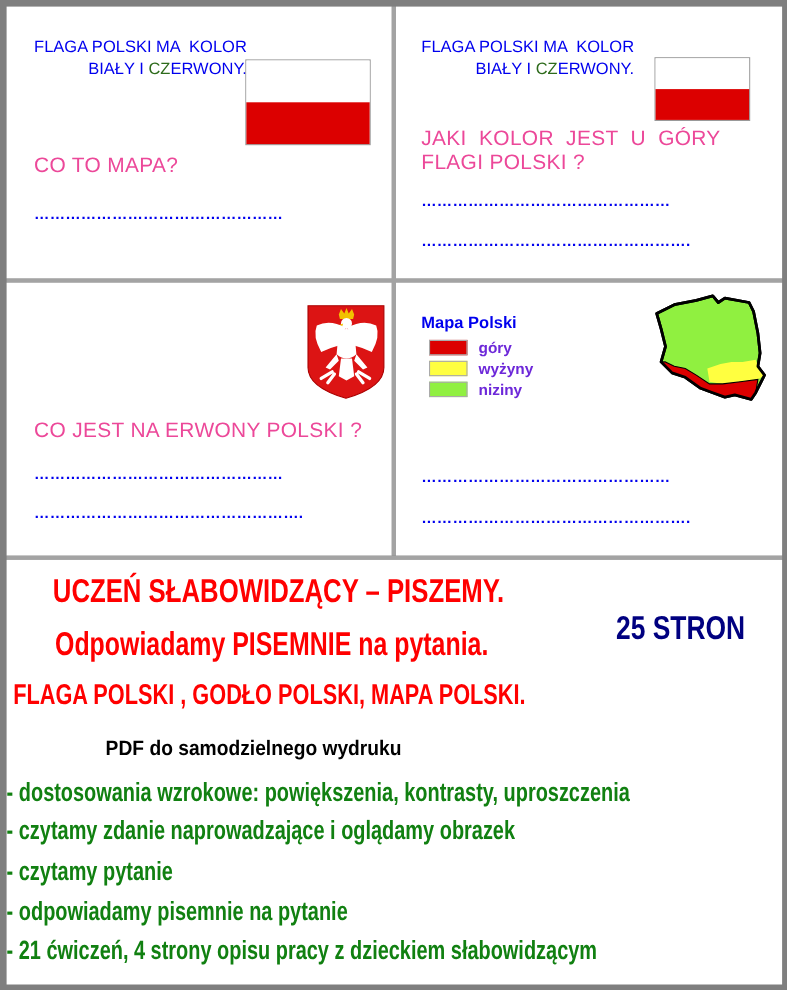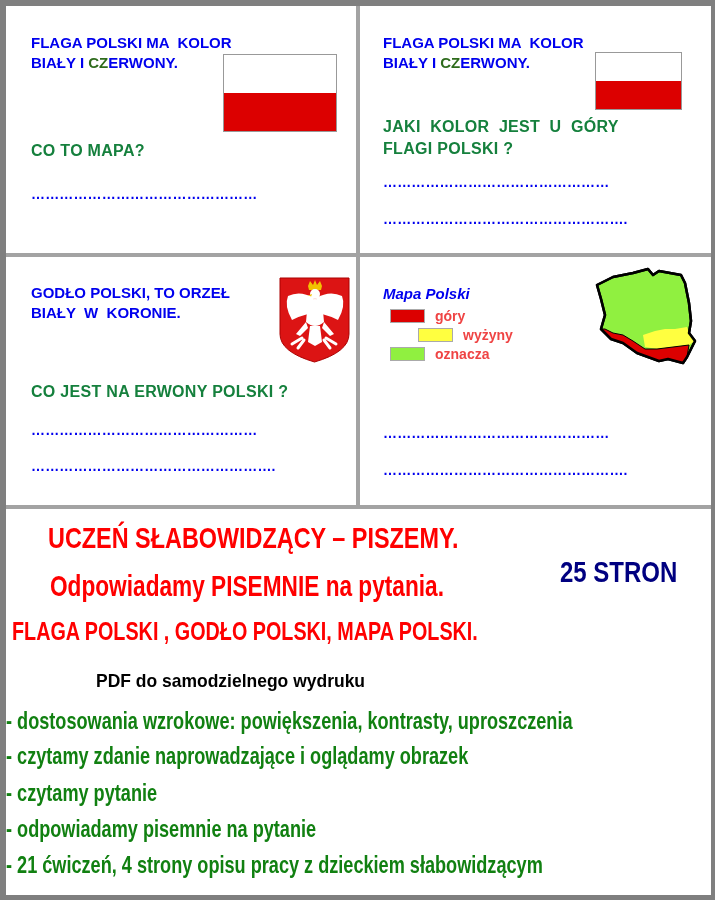--- a/index.html
+++ b/index.html
@@ -11,33 +11,33 @@
   .card { position: absolute; background: #fff; }
   #card1 { left: 6px;   top: 6px;   width: 350px; height: 247px; }
   #card2 { left: 360px; top: 6px;   width: 351px; height: 247px; }
   #card3 { left: 6px;   top: 257px; width: 350px; height: 248px; }
   #card4 { left: 360px; top: 257px; width: 351px; height: 248px; }
   .sep-v { position: absolute; left: 356px; top: 6px; width: 4px; height: 499px; background: #a3a3a3; }
   .sep-h { position: absolute; left: 6px; top: 253px; width: 705px; height: 4px; background: #a3a3a3; }
   .sep-h2 { position: absolute; left: 6px; top: 505px; width: 705px; height: 4px; background: #a3a3a3; }
   #promo { position: absolute; left: 6px; top: 509px; width: 705px; height: 386px; background: #fff; }
 
-  .intro { position: absolute; color: #0000ee; font-weight: bold; font-size: 15px; line-height: 20px; white-space: pre; }
+  .intro { position: absolute; color: #0000ee; font-weight: normal; font-size: 15px; line-height: 20px; white-space: pre; text-align: right; }
   .intro .green { color: #2e6b1c; }
-  .question { position: absolute; color: #15803d; font-weight: bold; font-size: 16px; line-height: 22px; white-space: pre; letter-spacing: 0.3px; }
+  .question { position: absolute; color: #ec4899; font-weight: normal; font-size: 19px; line-height: 22px; white-space: pre; letter-spacing: 0.3px; }
   .dots { position: absolute; color: #0000ee; font-weight: bold; font-size: 14px; letter-spacing: 0.15px; white-space: pre; overflow: hidden; }
 
   .flag { position: absolute; border: 1px solid #999; }
   .flag .w { background: #fff; }
   .flag .r { background: #dc0000; }
 
   .legend-title { position: absolute; color: #0000ee; font-weight: bold; font-size: 15px; }
   .legend-row { position: absolute; display: flex; align-items: center; }
   .swatch { width: 35px; height: 14px; border: 1px solid #aaa; margin-right: 10px; }
-  .legend-label { color: #ef4444; font-weight: bold; font-size: 14px; line-height: 18px; }
+  .legend-label { color: #6d28d9; font-weight: bold; font-size: 14px; line-height: 18px; }
 
   .h-red { position: absolute; color: #ff0000; font-weight: bold; font-family: "Liberation Sans", sans-serif; white-space: nowrap; transform-origin: left top; }
   .pages { position: absolute; color: #000080; font-weight: bold; font-size: 30px; white-space: nowrap; transform: scaleX(0.8); transform-origin: left top; }
   .pdf { position: absolute; color: #000; font-weight: bold; font-size: 19px; white-space: nowrap; transform: scaleX(0.92); transform-origin: left top; }
   .bullet { position: absolute; left: 0px; color: #118011; font-weight: bold; font-size: 24px; white-space: nowrap; transform: scaleX(0.755); transform-origin: left top; }
 </style>
 </head>
 <body>
 
 <div class="frame"></div>
@@ -63,52 +63,50 @@
     <div class="w" style="height:50%;"></div>
       <div class="r" style="height:50%;"></div>
   </div>
   <div class="question" style="left:23px; top:110px;">JAKI  KOLOR  JEST  U  GÓRY
 FLAGI POLSKI ?</div>
   <div class="dots" style="left:23px; top:168px; width:300px;">…………………………………………</div>
   <div class="dots" style="left:23px; top:205px; width:305px;">…………………………………………….</div>
 </div>
 
 <div class="card" id="card3">
-  <div class="intro" style="left:25px; top:26px;"><span>GODŁO POLSKI, TO ORZEŁ</span>
-<span>BIAŁY  W  KORONIE.</span></div>
   <svg style="position:absolute; left:272px; top:19px;" width="73" height="88" viewBox="0 0 73 88">
     <path d="M2,2 H71 V58 Q71,76 36.5,86 Q2,76 2,58 Z" fill="#dc1414" stroke="#a00" stroke-width="1"></path>
     <path d="M30,10 L32,5 L35,9 L37,4 L39,9 L42,5 L44,10 L43,14 H31 Z" fill="#f2c200"></path>
     <circle cx="37" cy="18" r="5" fill="#fff"></circle>
     <path d="M34,18 L29,20 L33,21 Z" fill="#f2c200"></path>
     <path d="M36,22 Q22,14 10,20 Q6,30 14,44 Q22,40 30,38 Z" fill="#fff"></path>
     <path d="M38,22 Q52,14 64,20 Q68,30 60,44 Q52,40 44,38 Z" fill="#fff"></path>
     <path d="M30,24 Q37,22 44,24 L46,46 Q37,54 28,46 Z" fill="#fff"></path>
     <path d="M28,46 L18,58 L22,60 L30,52 Z M46,46 L56,58 L52,60 L44,52 Z" fill="#fff"></path>
     <path d="M32,50 L30,66 L37,70 L44,66 L42,50 Z" fill="#fff"></path>
     <path d="M24,62 L14,68 M26,64 L20,72 M48,62 L58,68 M46,64 L52,72" stroke="#fff" stroke-width="3" stroke-linecap="round"></path>
   </svg>
   <div class="question" style="left:25px; top:124px;">CO JEST NA ERWONY POLSKI ?</div>
   <div class="dots" style="left:25px; top:165px; width:300px;">…………………………………………</div>
   <div class="dots" style="left:25px; top:201px; width:305px;">…………………………………………….</div>
 </div>
 
 <div class="card" id="card4">
-  <div class="legend-title" style="left:23px; top:28px;font-style:italic;">Mapa  Polski</div>
+  <div class="legend-title" style="left:23px; top:28px;">Mapa  Polski</div>
   <div class="legend-row" style="left:30px; top:50px;">
     <div class="swatch" style="background:#dc0000;"></div>
     <span class="legend-label">góry</span>
   </div>
-  <div class="legend-row" style="left:30px; top:69px;margin-left:28px;">
+  <div class="legend-row" style="left:30px; top:69px;">
     <div class="swatch" style="background:#ffff40;"></div>
     <span class="legend-label">wyżyny</span>
   </div>
   <div class="legend-row" style="left:30px; top:88px;">
     <div class="swatch" style="background:#90f040;"></div>
-    <span class="legend-label">oznacza</span>
+    <span class="legend-label">niziny</span>
   </div>
   <svg style="position:absolute; left:233px; top:6px;" width="110" height="110" viewBox="0 0 110 110">
     <path d="M4,22 L20,14 L40,10 L55,6 L60,12 L66,8 L88,12 L92,20 L96,40 L98,58 L96,70 L102,78 L94,94 L90,100 L75,96 L66,98 L55,94 L44,90 L30,80 L18,76 L8,66 L12,52 L8,36 Z" fill="#90f040" stroke="#000" stroke-width="2.5" stroke-linejoin="round"></path>
     <path d="M50,72 L62,68 L72,66 L82,66 L94,64 L96,70 L102,78 L96,82 L80,84 L64,86 L52,84 Z" fill="#ffff40"></path>
     <path d="M12,66 L20,70 L30,72 L40,78 L52,86 L64,86 L80,84 L96,82 L94,94 L90,100 L75,96 L66,98 L55,94 L44,90 L30,80 L18,76 L8,66 Z" fill="#dc0000" stroke="#000" stroke-width="1"></path>
     <path d="M4,22 L20,14 L40,10 L55,6 L60,12 L66,8 L88,12 L92,20 L96,40 L98,58 L96,70 L102,78 L94,94 L90,100 L75,96 L66,98 L55,94 L44,90 L30,80 L18,76 L8,66 L12,52 L8,36 Z" fill="none" stroke="#000" stroke-width="2.5" stroke-linejoin="round"></path>
   </svg>
   <div class="dots" style="left:23px; top:168px; width:300px;">…………………………………………</div>
   <div class="dots" style="left:23px; top:205px; width:305px;">…………………………………………….</div>
 </div>

